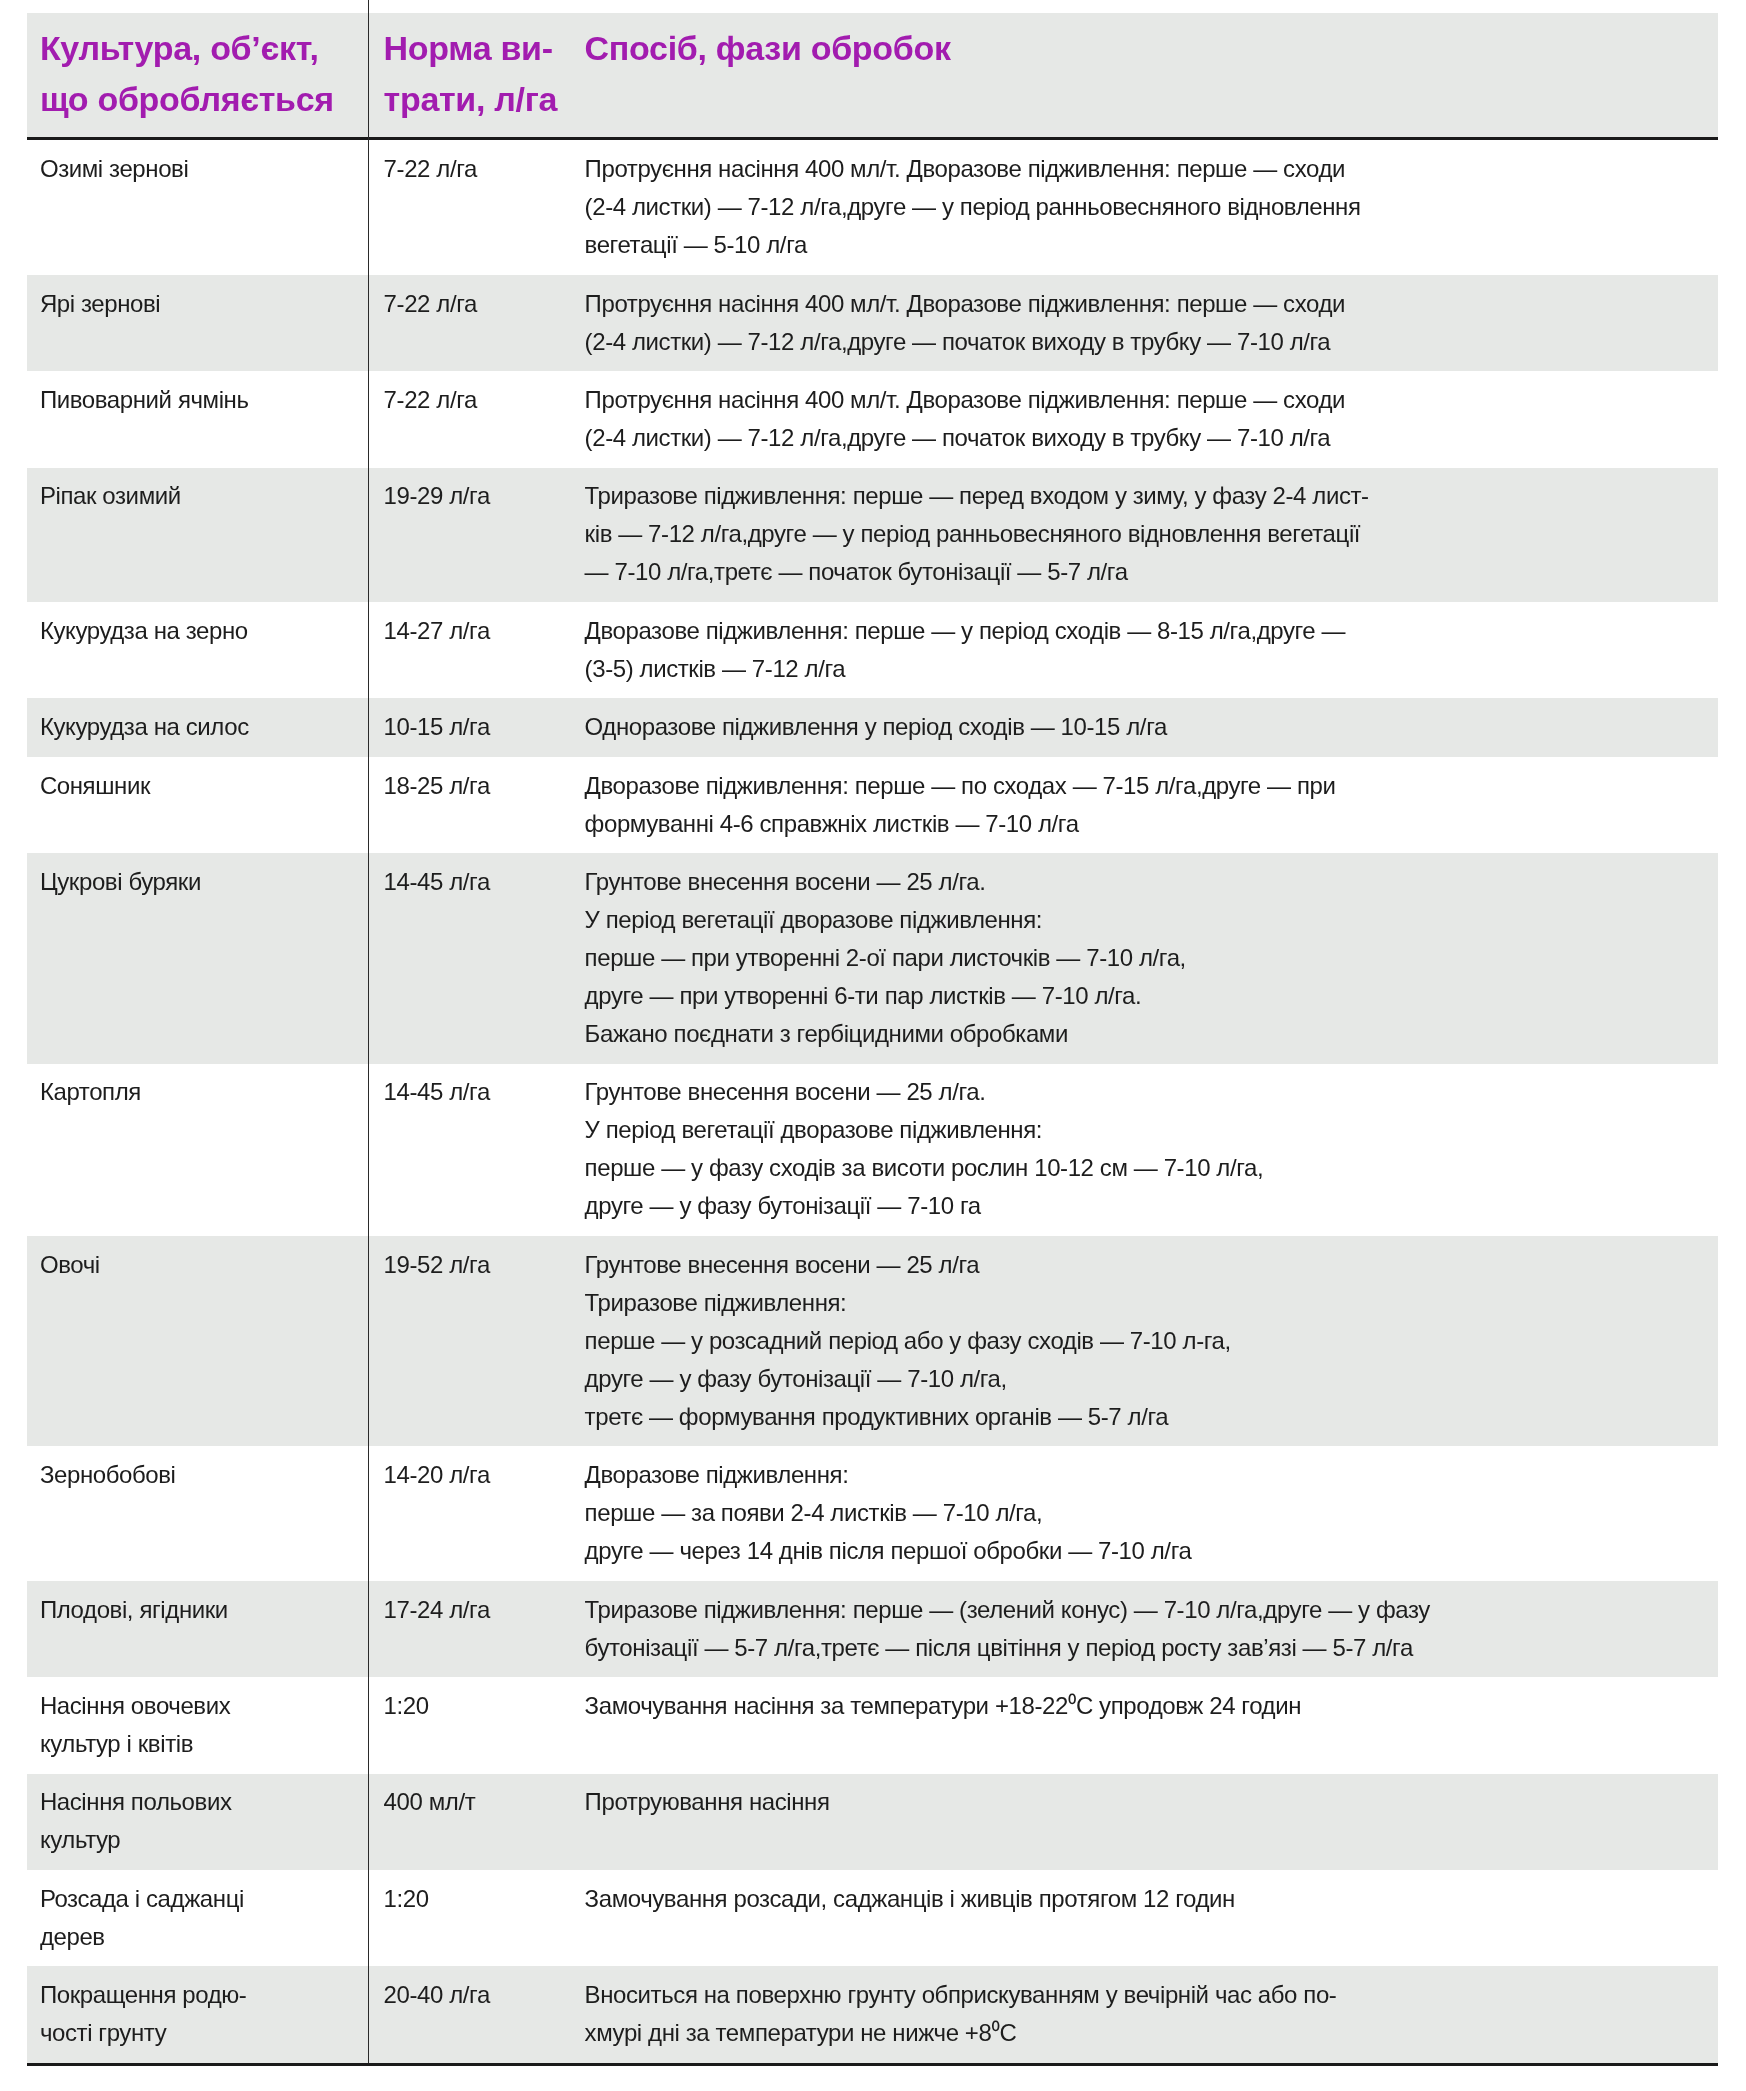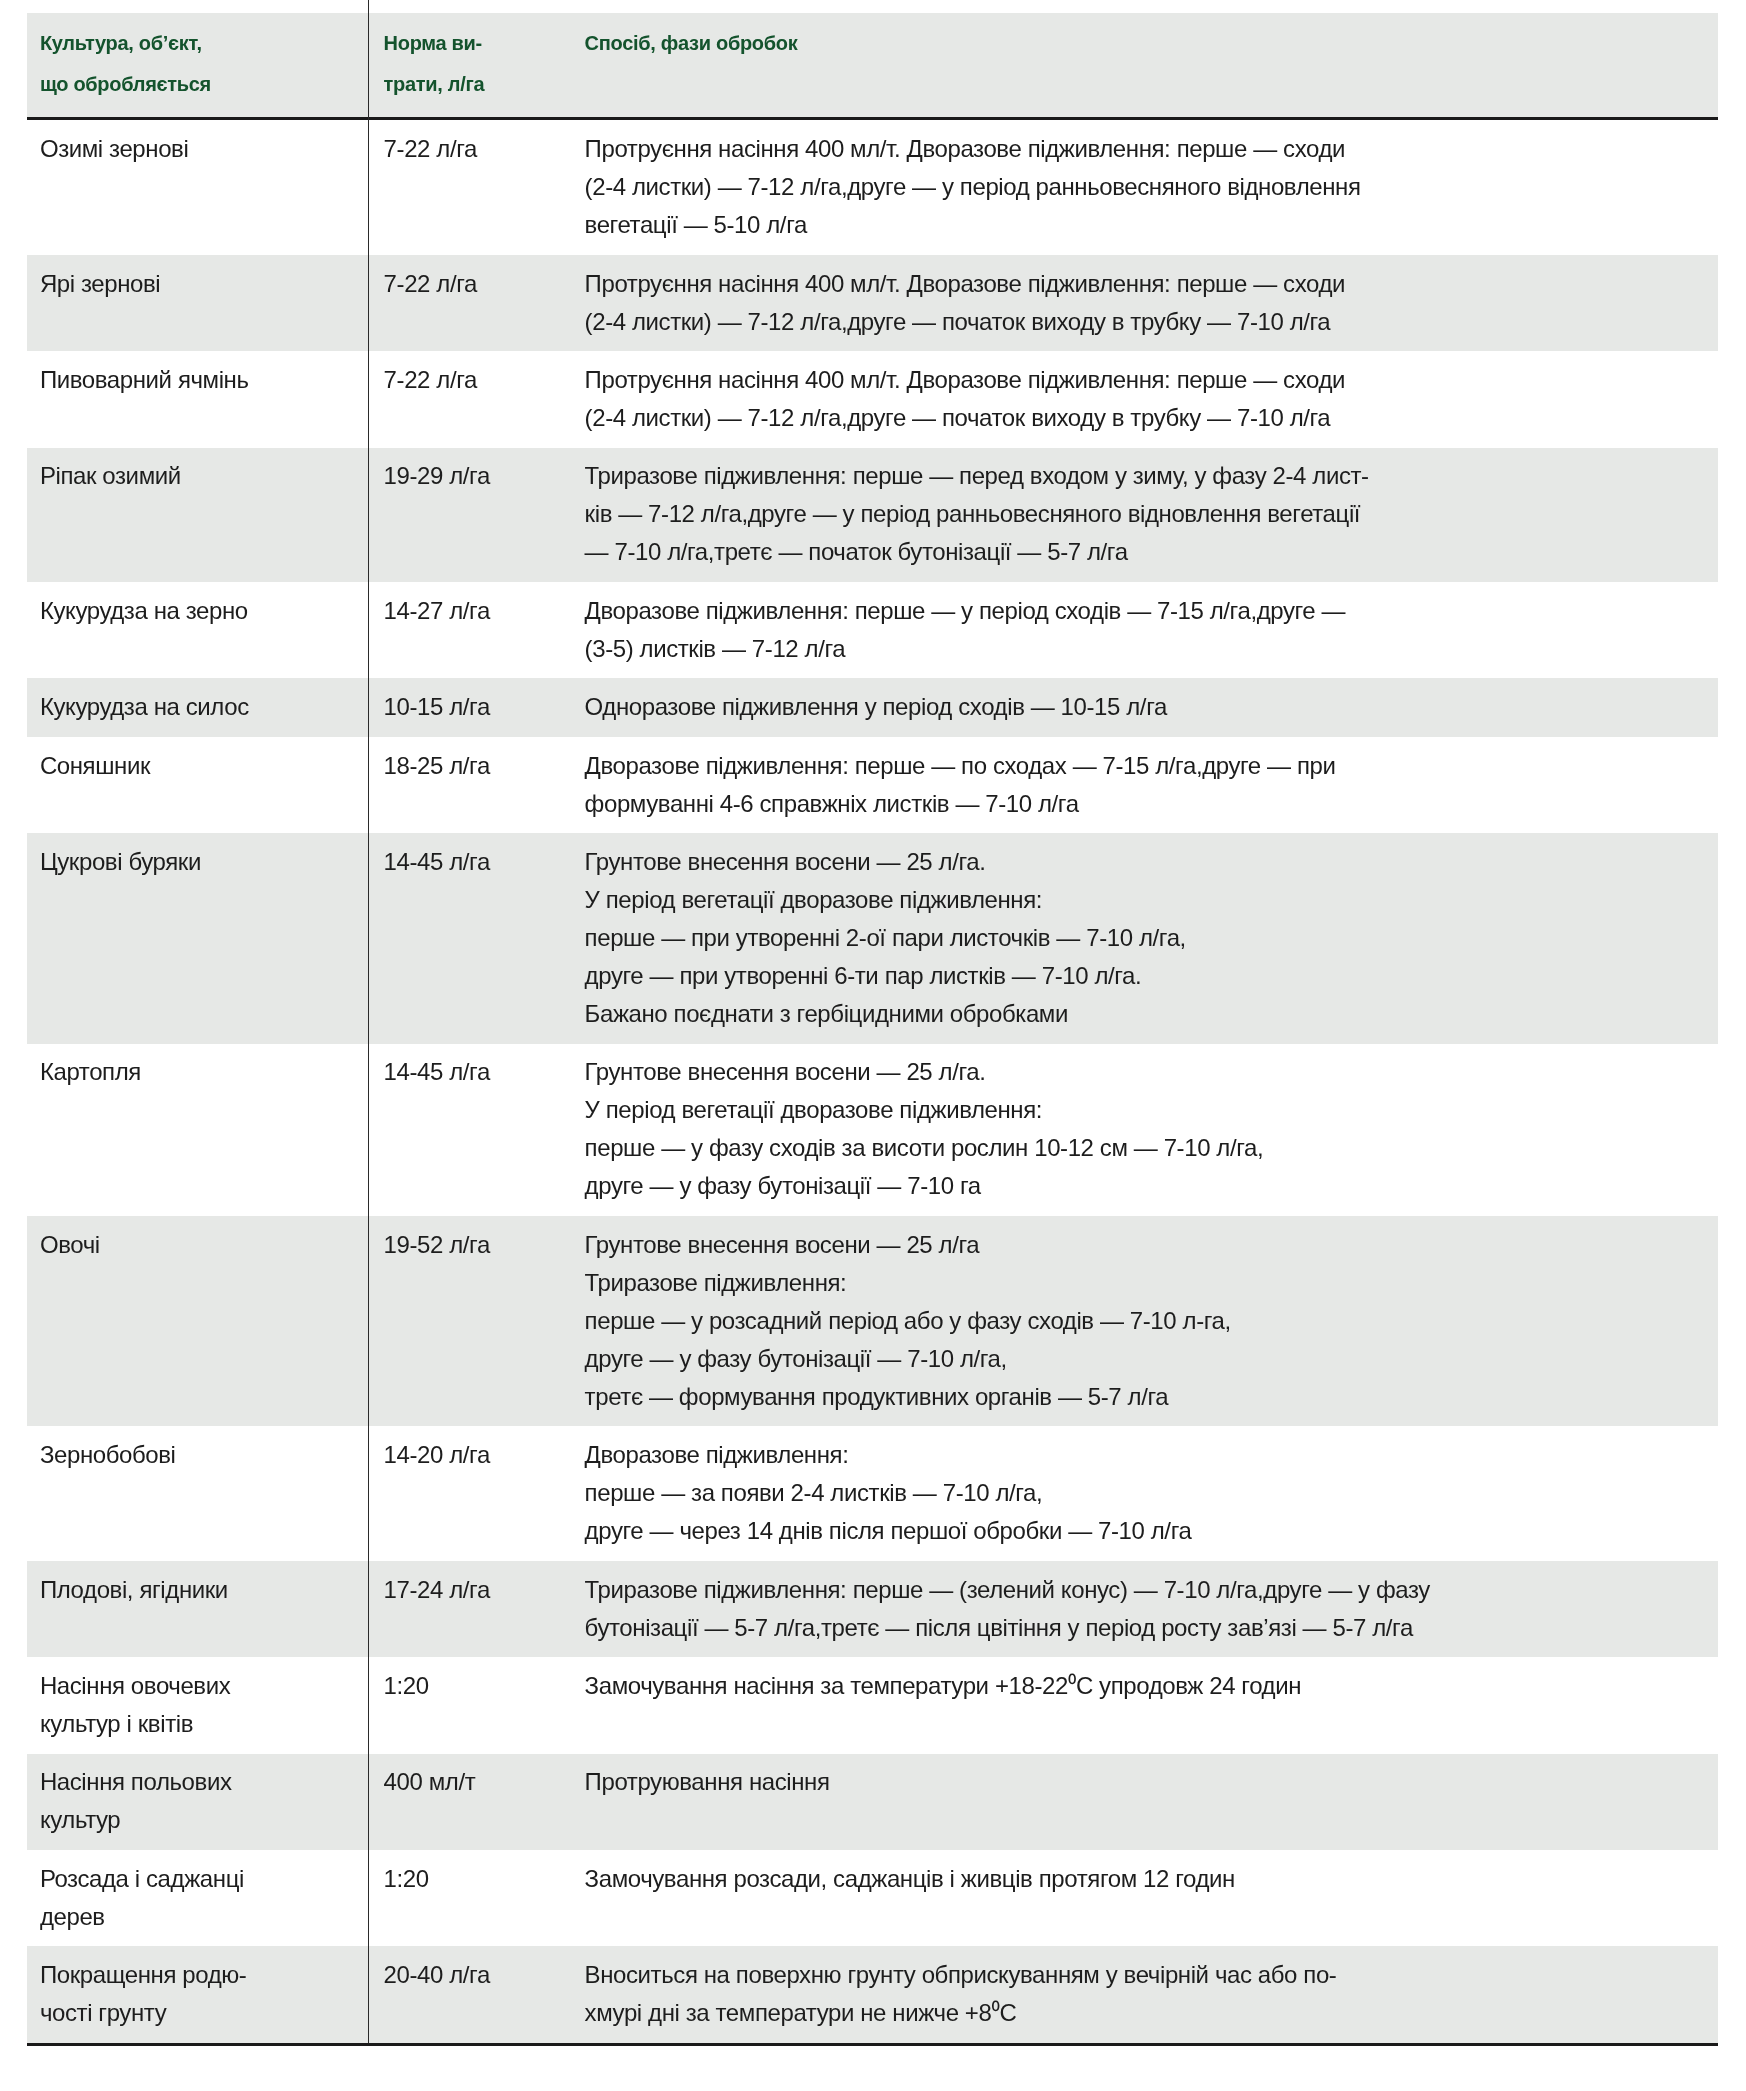--- a/index.html
+++ b/index.html
@@ -24,24 +24,24 @@
     background: #2a2a2a;
     z-index: 2;
   }
   .thead {
     display: grid;
     grid-template-columns: 341px 217px 1fr;
     background: #e6e8e6;
     border-bottom: 3.5px solid #1a1a1a;
   }
   .thead .cell {
-    color: #14532d;
+    color: #a21caf;
     font-weight: bold;
-    font-size: 20px;
-    line-height: 41px;
+    font-size: 34px;
+    line-height: 51px;
     padding-top: 9.8px;
     padding-bottom: 12.4px;
     letter-spacing: -0.3px;
   }
   .row {
     display: grid;
     grid-template-columns: 341px 217px 1fr;
   }
   .row:nth-child(even) { background: #e6e8e6; }
   .cell {
@@ -96,21 +96,21 @@
     <div class="cell c1">Ріпак озимий</div>
     <div class="cell c2">19-29 л/га</div>
     <div class="cell c3">Триразове підживлення: перше — перед входом у зиму, у фазу 2-4 лист-
 ків — 7-12 л/га,друге — у період ранньовесняного відновлення вегетації
 — 7-10 л/га,третє — початок бутонізації — 5-7 л/га</div>
   </div>
 
   <div class="row">
     <div class="cell c1">Кукурудза на зерно</div>
     <div class="cell c2">14-27 л/га</div>
-    <div class="cell c3">Дворазове підживлення: перше — у період сходів — 7-15 л/га,друге —
+    <div class="cell c3">Дворазове підживлення: перше — у період сходів — 8-15 л/га,друге —
 (3-5) листків — 7-12 л/га</div>
   </div>
 
   <div class="row">
     <div class="cell c1">Кукурудза на силос</div>
     <div class="cell c2">10-15 л/га</div>
     <div class="cell c3">Одноразове підживлення у період сходів — 10-15 л/га</div>
   </div>
 
   <div class="row">

